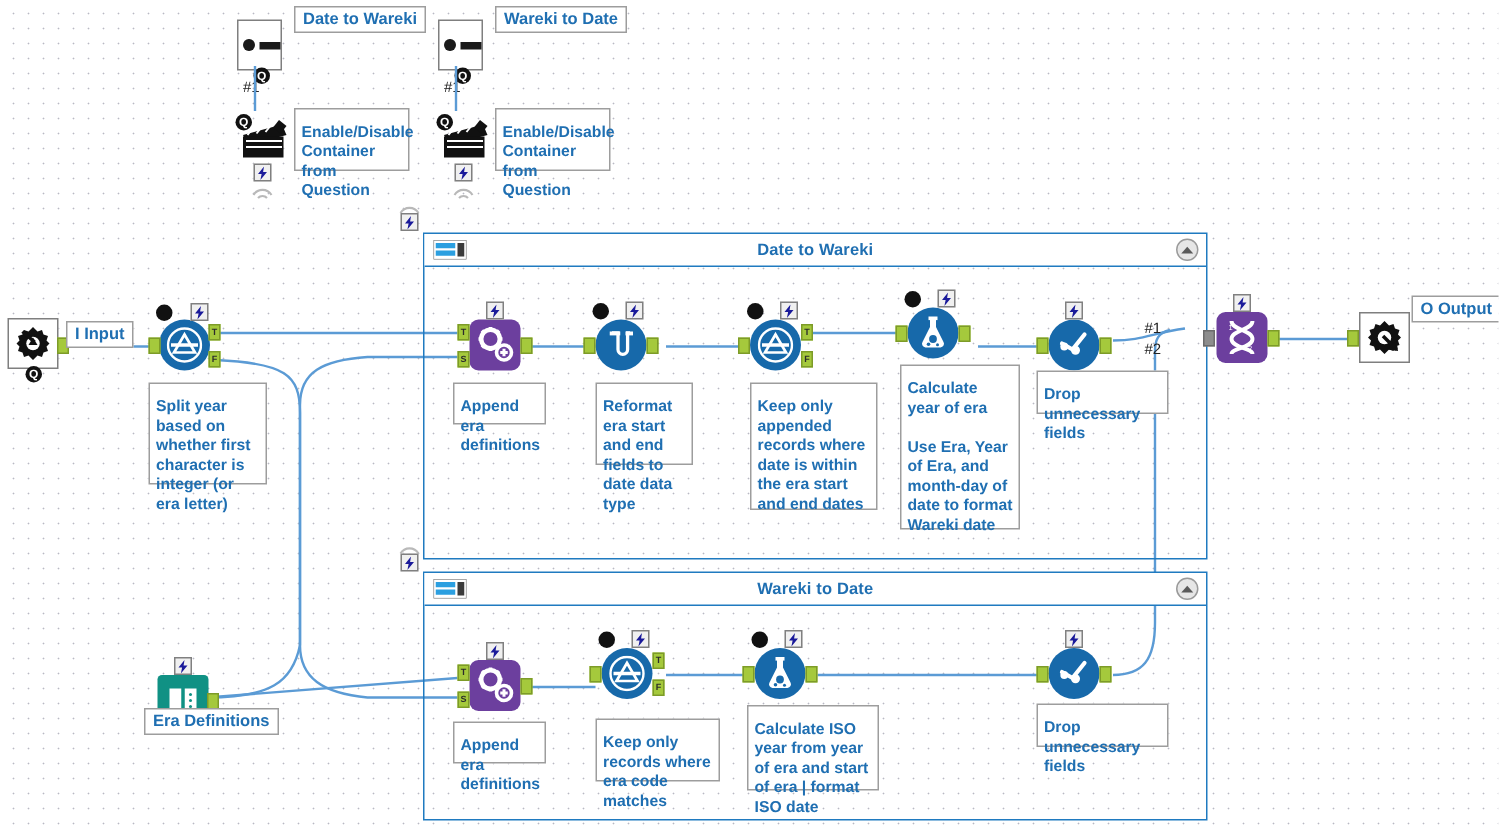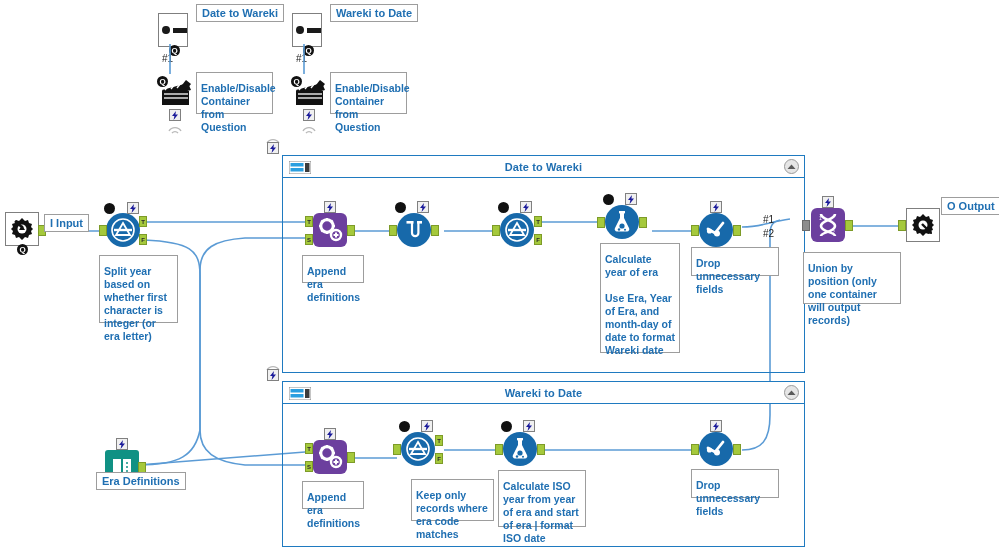--- a/index.html
+++ b/index.html
@@ -394,39 +394,41 @@
     </div>
     <div class="q-badge" style="left:-2px; top:-11px;"></div>
     <div class="badge" style="left:20px; top:-12px;">
       <svg width="8" height="9" viewBox="0 0 8 9">
           <polygon points="5,0 1,5 3.4,5 2.6,9 7,3.6 4.4,3.6" fill="#1a1a9a"></polygon>
         </svg>
     </div>
     <div class="nub" style="left:-8px; top:12px;"></div>
     <div class="nub" style="left:34px; top:12px;"></div>
   </div>
+  <div class="note" style="left:397px; top:255px; width:65px; height:55px;">Reformat era start and end fields to date data type</div>
 
   <div class="tool" style="left:500px; top:213px;">
     <div class="circle-tool">
       <svg width="24" height="24" viewBox="0 0 24 24">
         <circle cx="12" cy="12" r="11" fill="none" stroke="#fff" stroke-width="1.6"></circle>
         <polygon points="12,5 19,17 5,17" fill="none" stroke="#fff" stroke-width="1.8"></polygon>
         <line x1="3" y1="12" x2="21" y2="12" stroke="#fff" stroke-width="2.4"></line>
       </svg>
     </div>
     <div class="q-badge" style="left:-2px; top:-11px;"></div>
     <div class="badge" style="left:20px; top:-12px;">
       <svg width="8" height="9" viewBox="0 0 8 9">
           <polygon points="5,0 1,5 3.4,5 2.6,9 7,3.6 4.4,3.6" fill="#1a1a9a"></polygon>
         </svg>
     </div>
     <div class="nub" style="left:-8px; top:12px;"></div>
     <div class="nub lbl" style="left:34px; top:3px;">T</div>
     <div class="nub lbl" style="left:34px; top:21px;">F</div>
   </div>
+  <div class="note" style="left:500px; top:255px; width:85px; height:85px;">Keep only appended records where date is within the era start and end dates</div>
 
   <div class="tool" style="left:605px; top:205px;">
     <div class="circle-tool">
       <svg width="24" height="24" viewBox="0 0 24 24">
         <path d="M10 2 h4 v6 l5 10 a2.4 2.4 0 0 1 -2 3.6 h-10 a2.4 2.4 0 0 1 -2 -3.6 l5 -10 z" fill="#fff"></path>
         <rect x="9" y="1" width="6" height="2.4" fill="#fff"></rect>
         <circle cx="12" cy="16" r="2.6" fill="#1769aa"></circle>
         <circle cx="9" cy="19.5" r="1.2" fill="#1769aa"></circle>
         <circle cx="15" cy="19.8" r="1" fill="#1769aa"></circle>
       </svg>
@@ -541,21 +543,21 @@
     <div class="q-badge" style="left:-2px; top:-11px;"></div>
     <div class="badge" style="left:20px; top:-12px;">
       <svg width="8" height="9" viewBox="0 0 8 9">
           <polygon points="5,0 1,5 3.4,5 2.6,9 7,3.6 4.4,3.6" fill="#1a1a9a"></polygon>
         </svg>
     </div>
     <div class="nub" style="left:-8px; top:12px;"></div>
     <div class="nub lbl" style="left:34px; top:3px;">T</div>
     <div class="nub lbl" style="left:34px; top:21px;">F</div>
   </div>
-  <div class="note" style="left:411px; top:479px; width:83px; height:42px;">Keep only records where era code matches</div>
+  <div class="note" style="left:397px; top:479px; width:83px; height:42px;">Keep only records where era code matches</div>
 
   <div class="tool" style="left:503px; top:432px;">
     <div class="circle-tool">
       <svg width="24" height="24" viewBox="0 0 24 24">
         <path d="M10 2 h4 v6 l5 10 a2.4 2.4 0 0 1 -2 3.6 h-10 a2.4 2.4 0 0 1 -2 -3.6 l5 -10 z" fill="#fff"></path>
         <rect x="9" y="1" width="6" height="2.4" fill="#fff"></rect>
         <circle cx="12" cy="16" r="2.6" fill="#1769aa"></circle>
         <circle cx="9" cy="19.5" r="1.2" fill="#1769aa"></circle>
         <circle cx="15" cy="19.8" r="1" fill="#1769aa"></circle>
       </svg>
@@ -599,21 +601,20 @@
       </svg>
     </div>
     <div class="badge" style="left:11px; top:-12px;">
       <svg width="8" height="9" viewBox="0 0 8 9">
           <polygon points="5,0 1,5 3.4,5 2.6,9 7,3.6 4.4,3.6" fill="#1a1a9a"></polygon>
         </svg>
     </div>
     <div class="nub-grey" style="left:-9px; top:12px;"></div>
     <div class="nub" style="left:34px; top:12px;"></div>
   </div>
-  <div class="note" style="left:803px; top:252px; width:98px; height:52px;">Union by position (only one container will output records)</div>
 
   <div class="tool" style="left:906px; top:208px;">
     <div class="macro-tool">
       <svg width="26" height="26" viewBox="0 0 26 26">
         <path d="M13 2 l3 3 3-1 1 3 3 1-1 3 2 2-2 2 1 3-3 1-1 3-3-1-3 3-3-3-3 1-1-3-3-1 1-3-2-2 2-2-1-3 3-1 1-3 3 1z" fill="#111"></path>
         <circle cx="13" cy="13" r="4.5" fill="#fff"></circle>
         <path d="M12 12 L21 21" stroke="#111" stroke-width="2.4" fill="none"></path>
         <polygon points="22,22 15,21 21,15" fill="#111"></polygon>
       </svg>
     </div>

